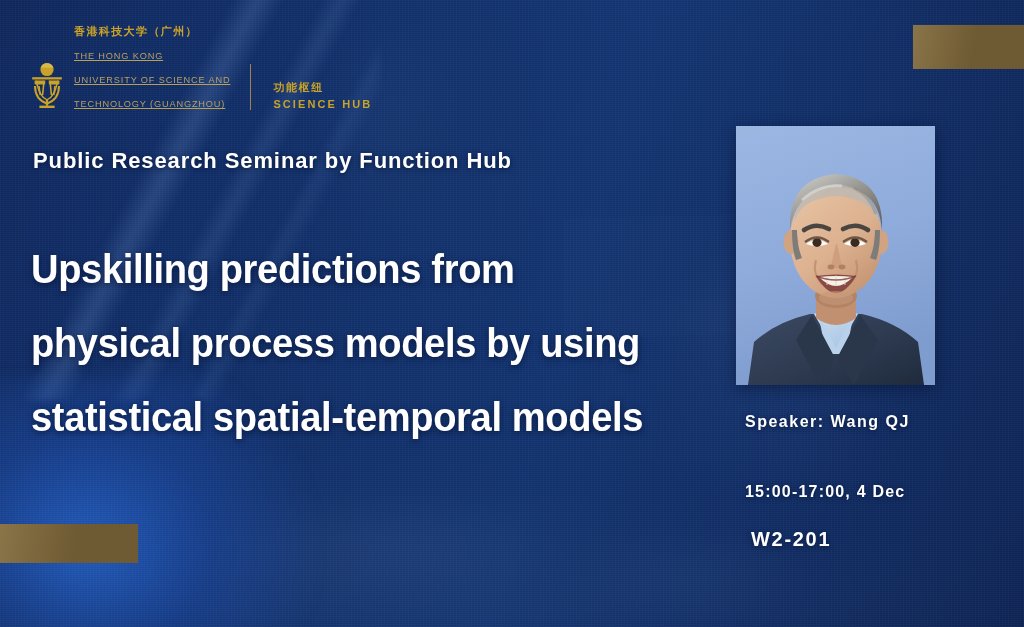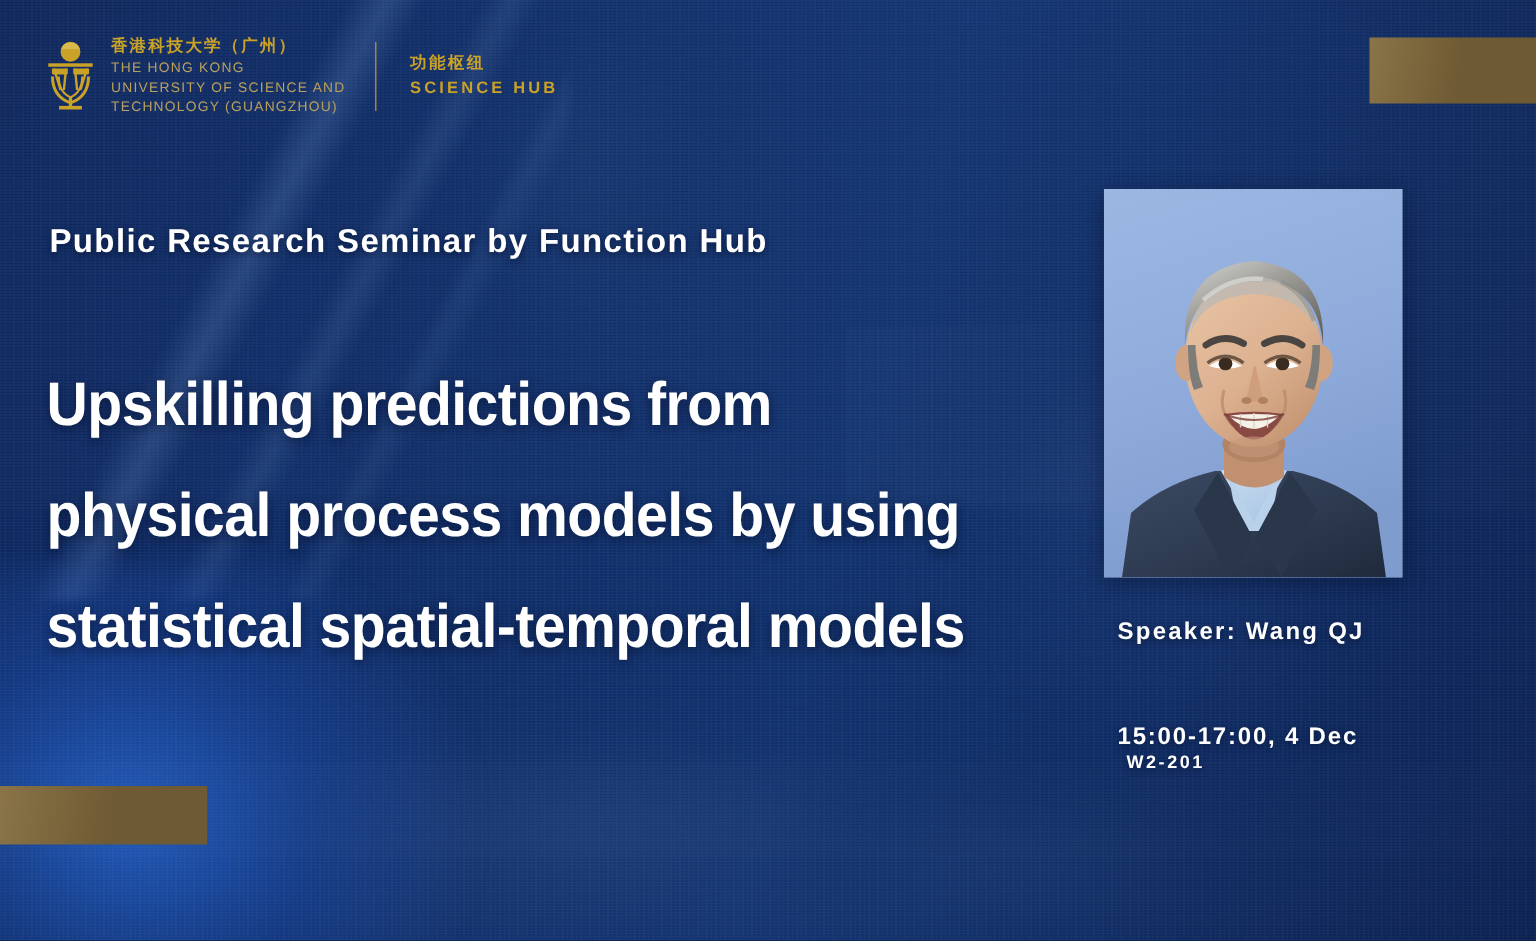--- a/index.html
+++ b/index.html
@@ -106,31 +106,31 @@
 
   
   .accent-bar { position: absolute; }
   #accent-tr { left: 913px; top: 25px; width: 111px; height: 44px; }
   #accent-bl { left: 0px;   top: 524px; width: 138px; height: 39px; }
 
   
   #logo-lockup {
     position: absolute;
     left: 30px; top: 26px;
-    display: flex; align-items: center;
+    display: flex; align-items: flex-end;
   }
   #logo-mark { width: 34px; height: 48px; display: block; flex: 0 0 auto; }
   #uni-names { margin-left: 10px; line-height: 1.0; }
   #uni-name-zh {
     font-size: 11px; font-weight: 700; letter-spacing: 1.4px;
     white-space: nowrap;
   }
   .uni-name-en-line {
     font-size: 9.2px; font-weight: 400; letter-spacing: .85px;
-    margin-top: 4px; white-space: nowrap;
+    margin-top: 15px; white-space: nowrap; text-decoration: underline;
   }
   #logo-divider {
     width: 1px; height: 46px;
     margin: 0 22px 0 20px;
     flex: 0 0 auto;
   }
   #hub-names { line-height: 1.0; }
   #hub-name-zh { font-size: 11px; font-weight: 700; letter-spacing: 1.6px; white-space: nowrap; }
   #hub-name-en {
     font-size: 11px; font-weight: 700; letter-spacing: 2.1px;
@@ -178,21 +178,21 @@
   
   #speaker-details { position: absolute; left: 745px; top: 413px; }
   .detail-line {
     color: #ffffff;
     font-weight: 700;
     white-space: nowrap;
     text-shadow: 0 1px 5px rgba(2,12,38,.6);
   }
   #detail-speaker { font-size: 16px; letter-spacing: 1.5px; text-align: right; }
   #detail-time    { font-size: 16px; letter-spacing: 1.2px; margin-top: 52px; }
-  #detail-venue   { font-size: 12px; letter-spacing: 1.7px; margin-left: 6px; }
+  #detail-venue   { font-size: 20px; letter-spacing: 1.7px; margin-top: 27px; margin-left: 6px; }
 </style>
 </head>
 <body>
 
 <div id="poster">
 
   <div class="bg-base"></div>
   <div class="bg-photo"></div>
   <div class="bg-ribs"></div>
   <div class="bg-ribs2"></div>

